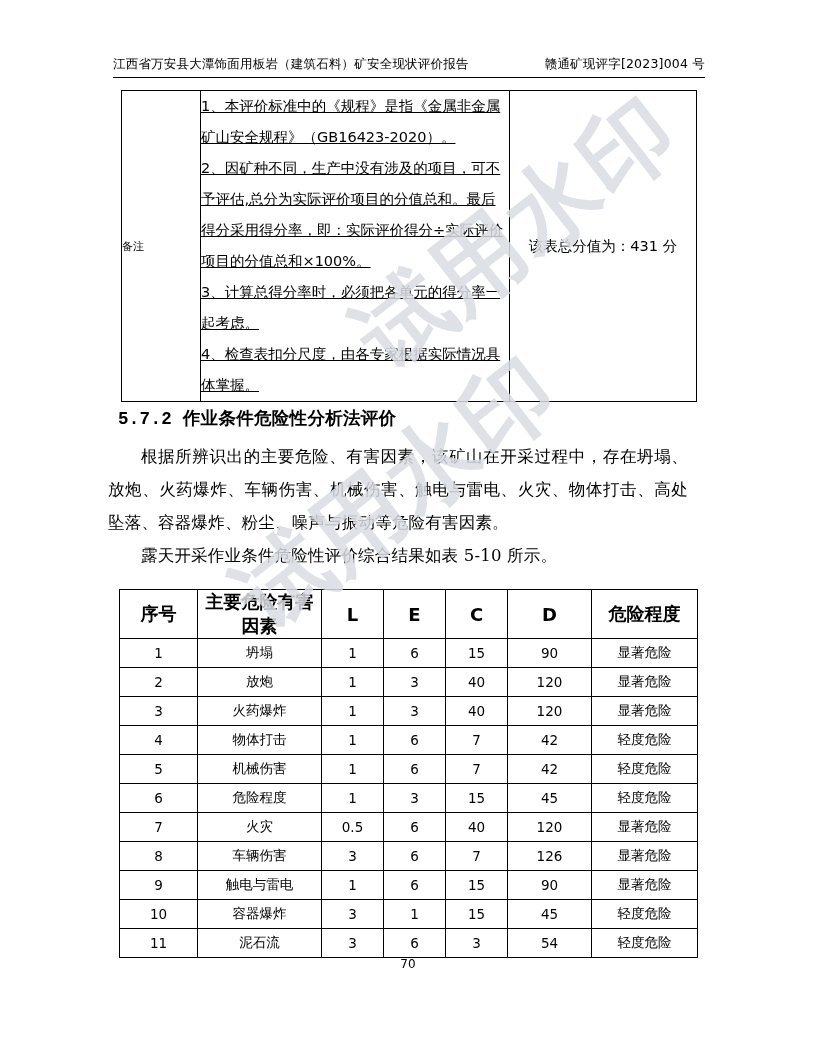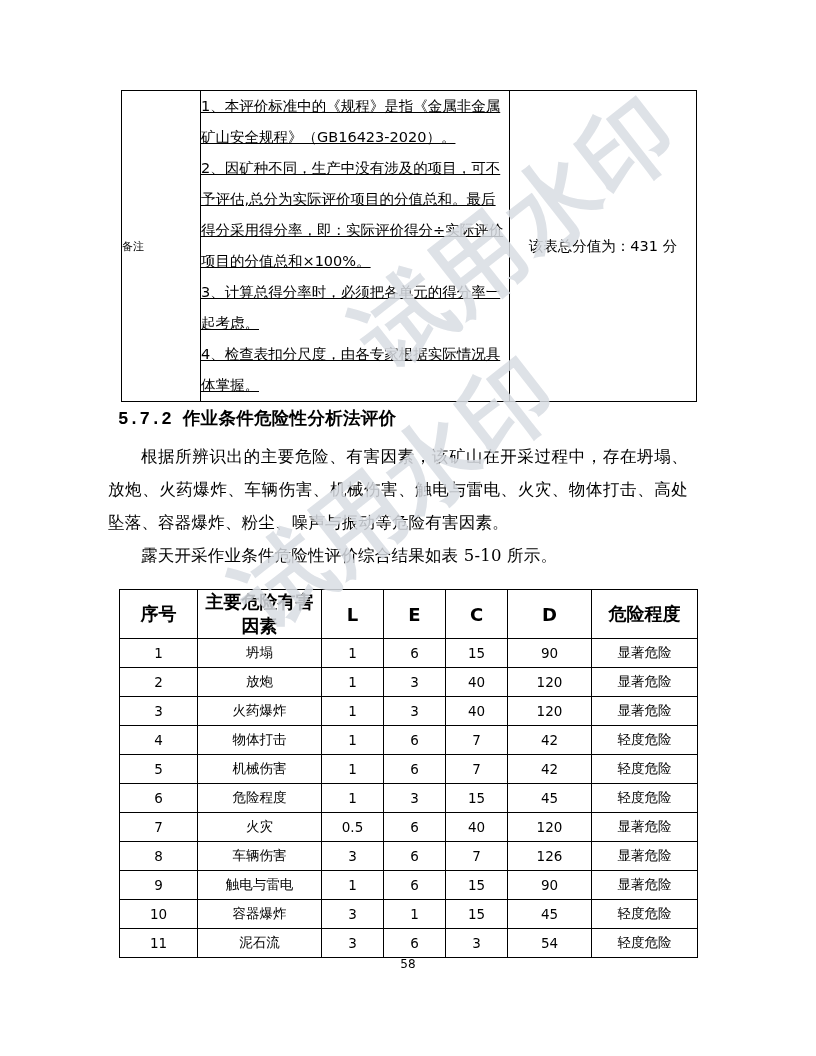--- a/index.html
+++ b/index.html
@@ -190,20 +190,27 @@
 </head>
 <body>
 
 <div class="page">
 
   <div class="watermark">
     <div class="wm-text wm-a">试用水印</div>
     <div class="wm-text wm-b">试用水印</div>
   </div>
 
+  <div class="pg-header">
+    <div class="hdr-row">
+      <span class="hdr-left">江西省万安县大潭饰面用板岩（建筑石料）矿安全现状评价报告</span>
+      <span class="hdr-right">赣通矿现评字[2023]004 号</span>
+    </div>
+    <div class="hdr-rule"></div>
+  </div>
 
   <table class="remarks-table">
     <tbody>
       <tr>
         <td class="rt-label">备注</td>
         <td class="rt-body">
           <p>1、本评价标准中的《规程》是指《金属非金属矿山安全规程》（GB16423-2020）。</p>
           <p>2、因矿种不同，生产中没有涉及的项目，可不予评估,总分为实际评价项目的分值总和。最后得分采用得分率，即：实际评价得分÷实际评价项目的分值总和×100%。</p>
           <p>3、计算总得分率时，必须把各单元的得分率一起考虑。</p>
           <p>4、检查表扣分尺度，由各专家根据实际情况具体掌握。</p>
@@ -337,15 +344,15 @@
           <td>泥石流</td>
           <td>3</td>
           <td>6</td>
           <td>3</td>
           <td>54</td>
           <td>轻度危险</td>
         </tr>
       </tbody>
   </table>
 
-  <div class="page-number">58</div>
+  <div class="page-number">70</div>
 
 </div>
 
 </body></html>

